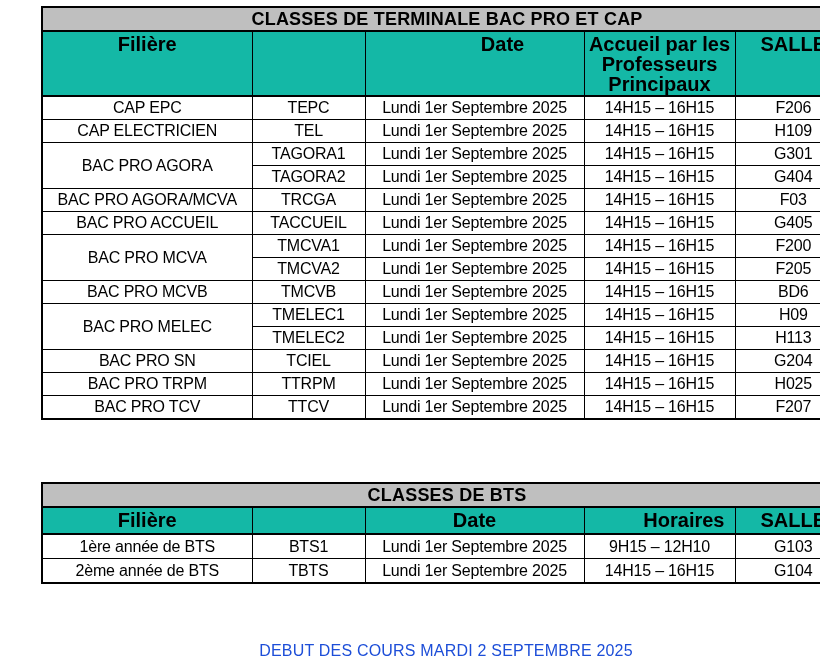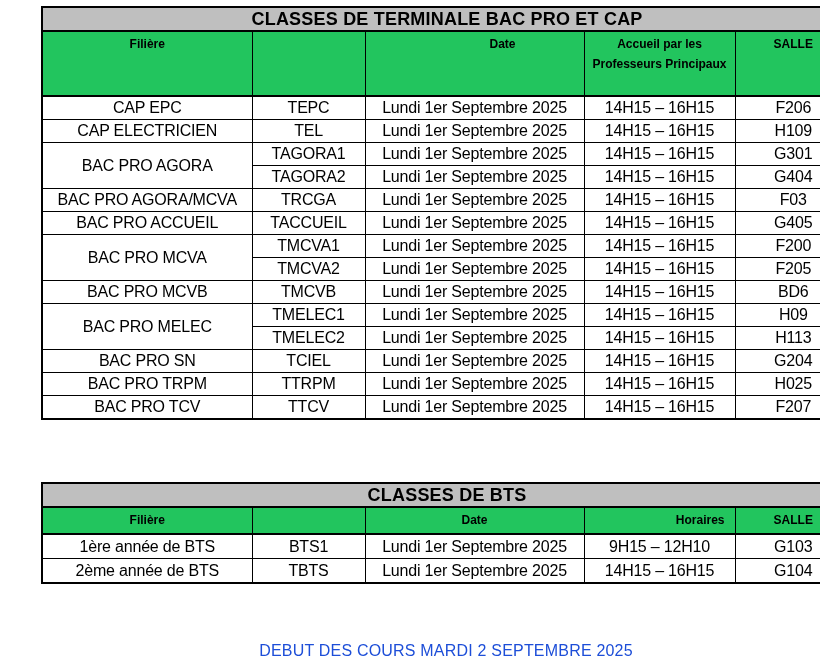--- a/index.html
+++ b/index.html
@@ -41,22 +41,22 @@
   tr.title-row th {
     background: #bfbfbf;
     font-size: 18px;
     font-weight: bold;
     height: 22px;
     border-bottom: 2px solid #000000;
     vertical-align: middle;
     letter-spacing: 0.2px;
   }
   tr.header-row th {
-    background: #22c55e;
-    font-size: 12px;
+    background: #14b8a6;
+    font-size: 20px;
     font-weight: bold;
     border-bottom: 2px solid #000000;
     vertical-align: top;
     line-height: 20px;
     padding-top: 2px;
   }
   #table1 tr.header-row th { height: 61px; }
   #table2 tr.header-row th { height: 23px; }
   #table1 th.date-head { text-align: center; padding-left: 56px; }
   #table2 th.horaires-head { text-align: right; padding-right: 10px; }

